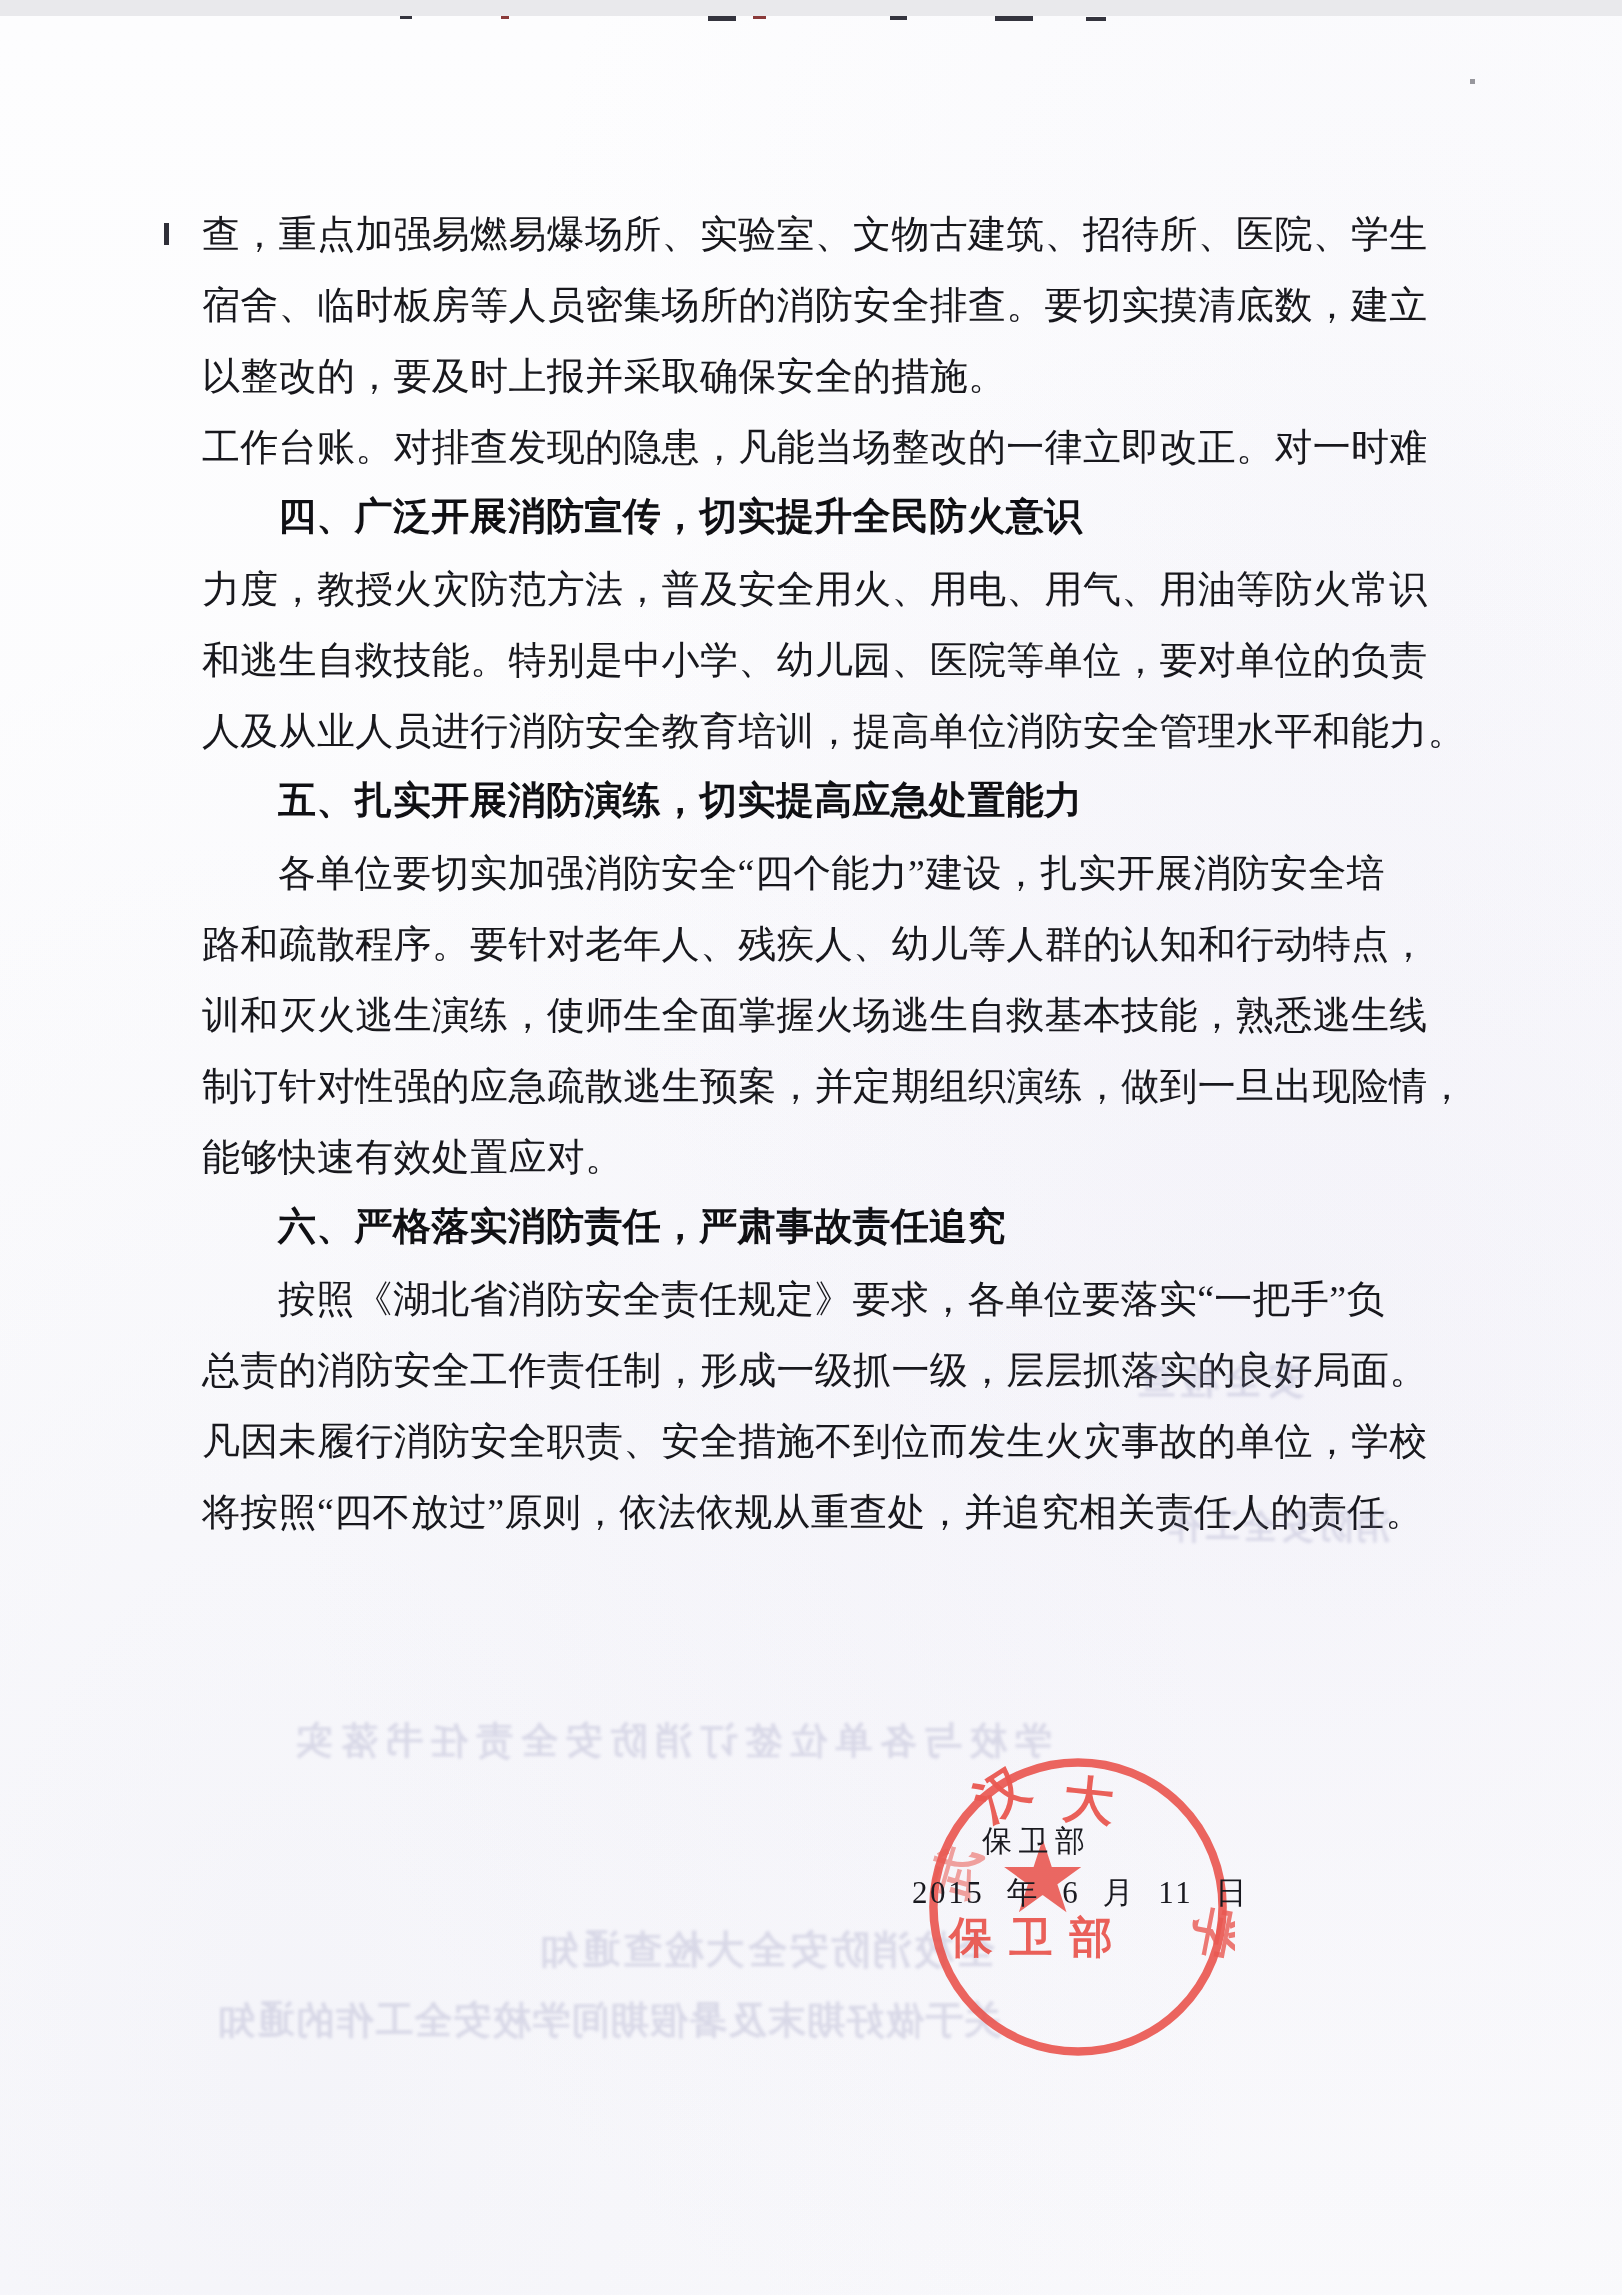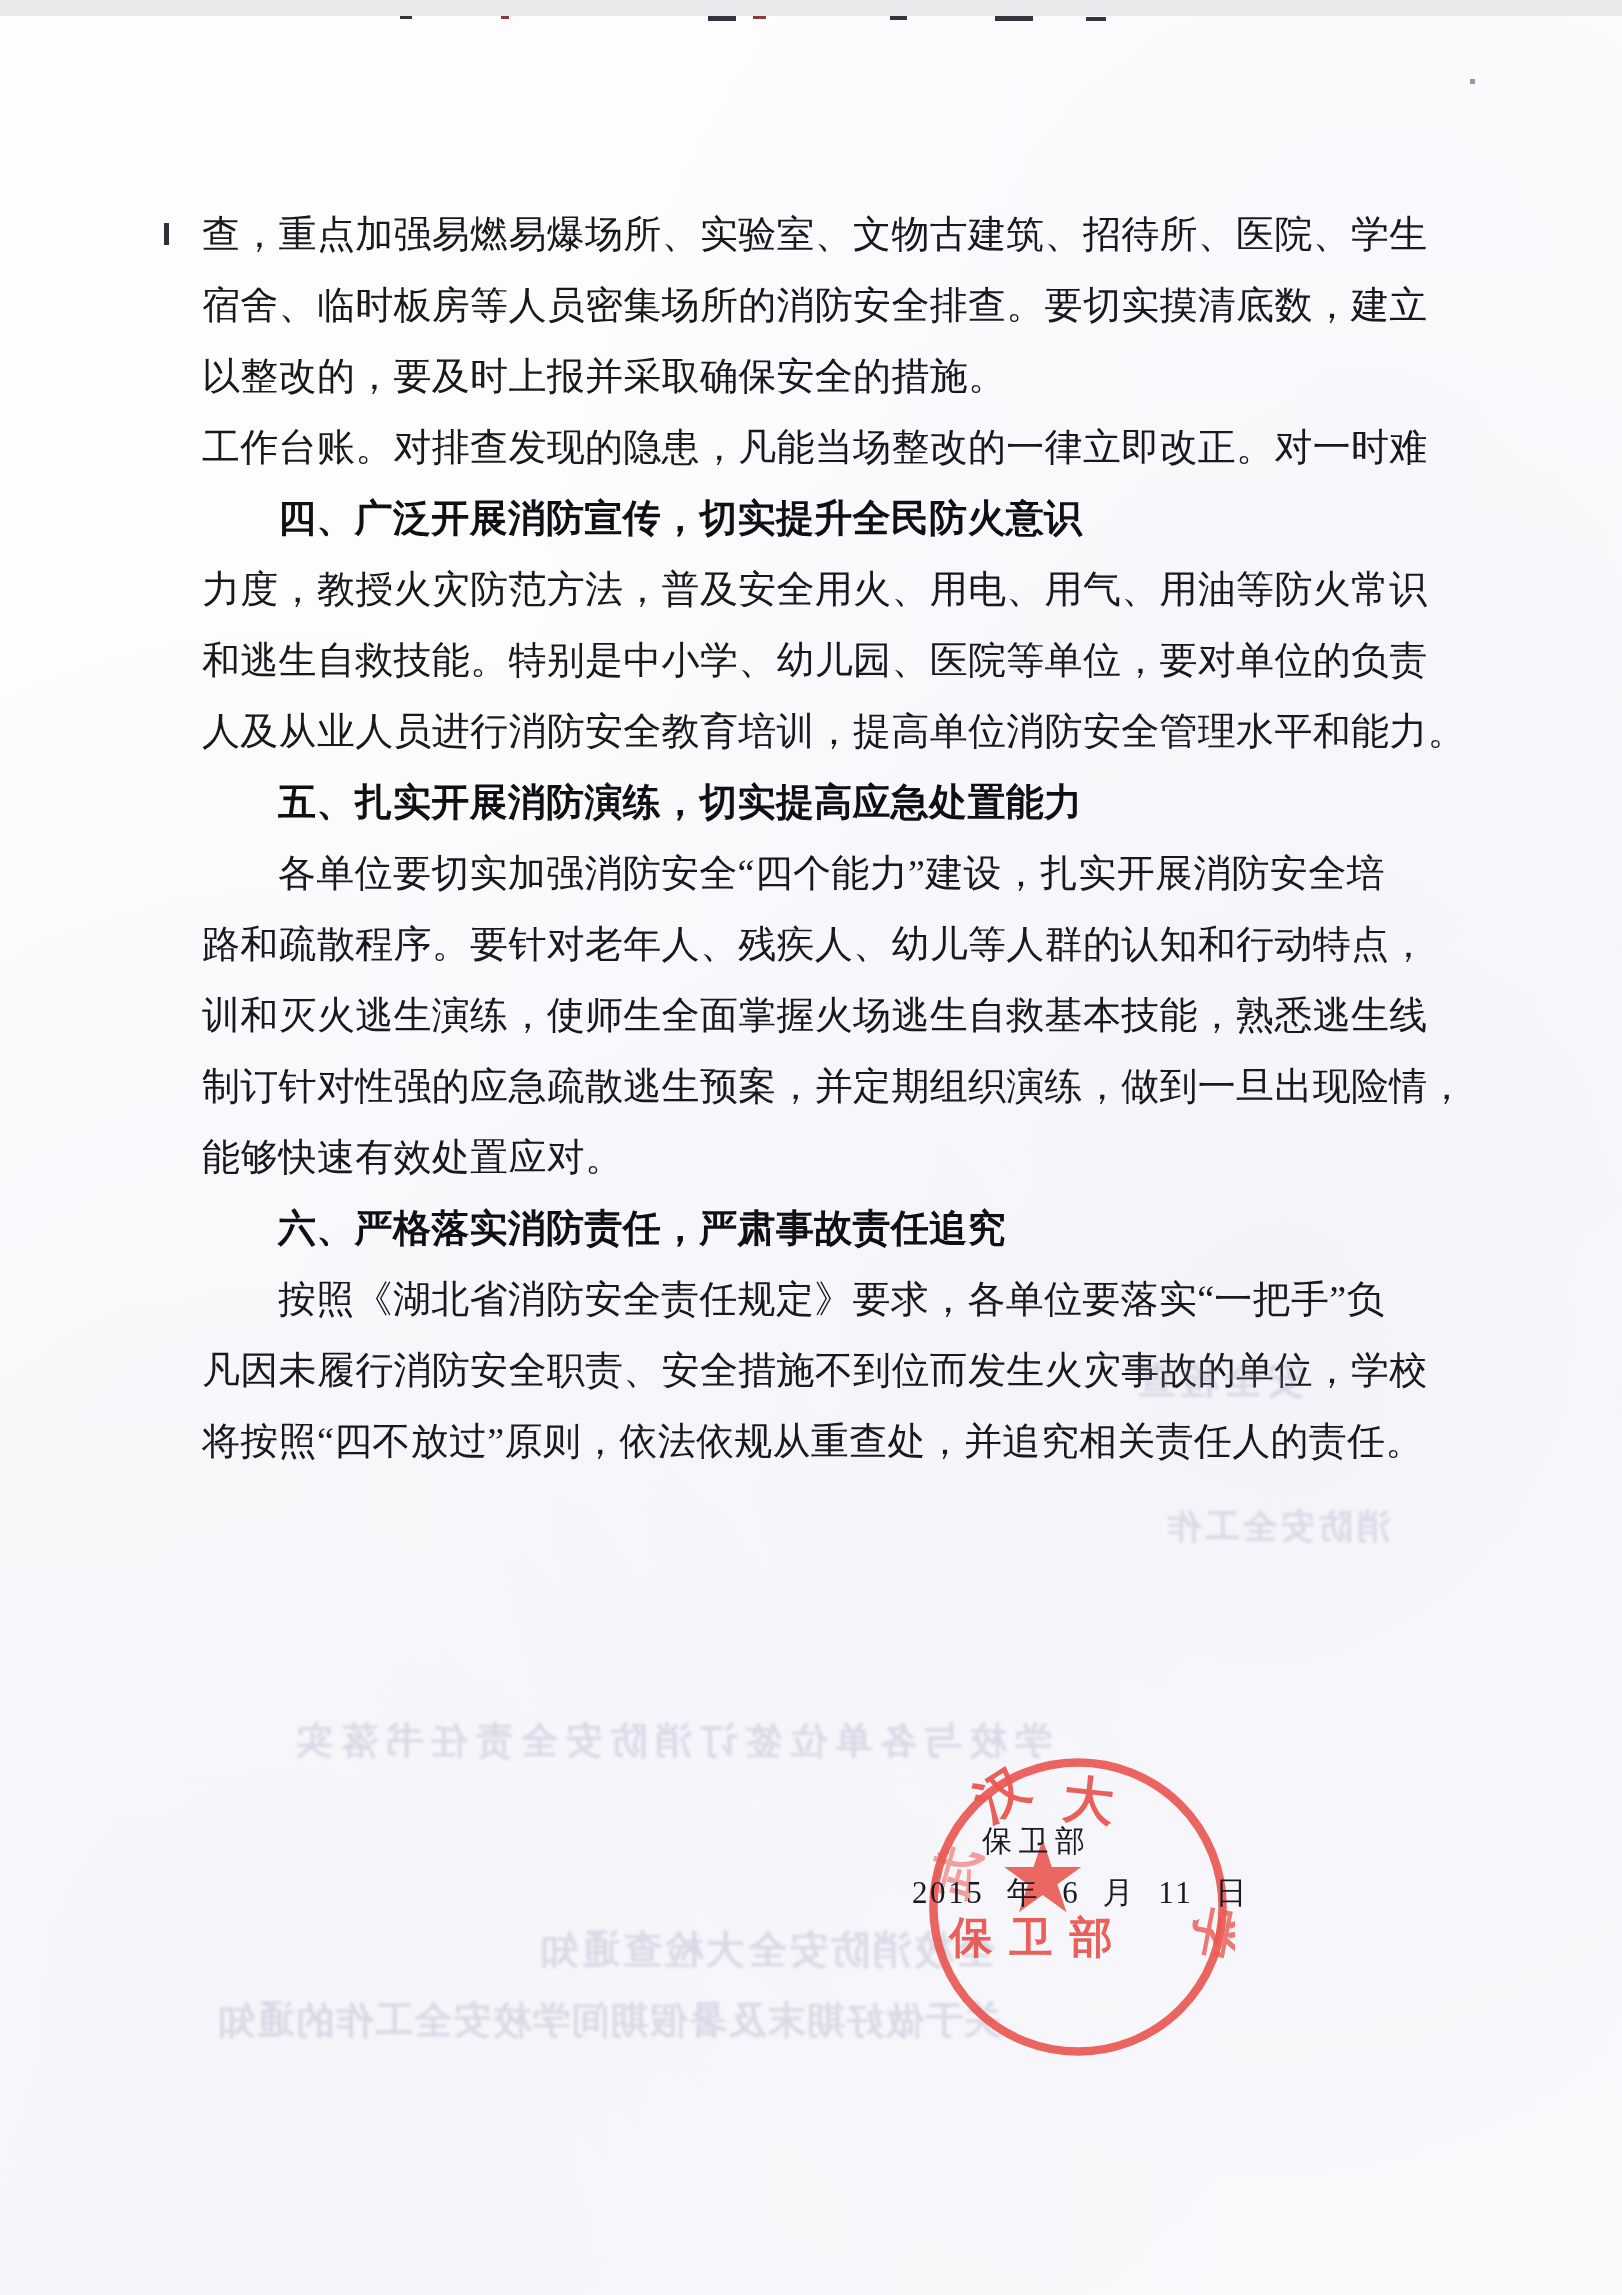--- a/index.html
+++ b/index.html
@@ -17,21 +17,21 @@
   }
   .textblock{
     position:absolute;
     left:202px; top:183px; width:1230px;
     font-size:38px; line-height:71px;
     color:#18181d;
     letter-spacing:0.3px;
   }
   .line{white-space:nowrap;}
   .heading{
-    font-family:Liberation Serif, serif;
+    font-family:Liberation Mono, monospace;
     font-weight:700;
     text-indent:76px;
     color:#101014;
   }
   .indent{text-indent:76px;}
   
   .sig-dept{
     position:absolute; left:982px; top:1805px;
     font-size:30px; letter-spacing:6.5px; color:#1a1a20; z-index:6;
     white-space:nowrap;
@@ -93,20 +93,21 @@
     <div class="line">和逃生自救技能。特别是中小学、幼儿园、医院等单位，要对单位的负责</div>
     <div class="line">人及从业人员进行消防安全教育培训，提高单位消防安全管理水平和能力。</div>
     <div class="line heading">五、扎实开展消防演练，切实提高应急处置能力</div>
     <div class="line indent">各单位要切实加强消防安全“四个能力”建设，扎实开展消防安全培</div>
     <div class="line">路和疏散程序。要针对老年人、残疾人、幼儿等人群的认知和行动特点，</div>
     <div class="line">训和灭火逃生演练，使师生全面掌握火场逃生自救基本技能，熟悉逃生线</div>
     <div class="line">制订针对性强的应急疏散逃生预案，并定期组织演练，做到一旦出现险情，</div>
     <div class="line">能够快速有效处置应对。</div>
     <div class="line heading">六、严格落实消防责任，严肃事故责任追究</div>
     <div class="line indent">按照《湖北省消防安全责任规定》要求，各单位要落实“一把手”负</div>
+    <div class="line">总责的消防安全工作责任制，形成一级抓一级，层层抓落实的良好局面。</div>
     <div class="line">凡因未履行消防安全职责、安全措施不到位而发生火灾事故的单位，学校</div>
     <div class="line">将按照“四不放过”原则，依法依规从重查处，并追究相关责任人的责任。</div>
   </div>
 
   <div class="ghost ghost-1">安全检查</div>
   <div class="ghost ghost-2">消防安全工作</div>
   <div class="ghost ghost-3">学校与各单位签订消防安全责任书落实</div>
   <div class="ghost ghost-4">全校消防安全大检查通知</div>
   <div class="ghost ghost-5">关于做好期末及暑假期间学校安全工作的通知</div>
 

